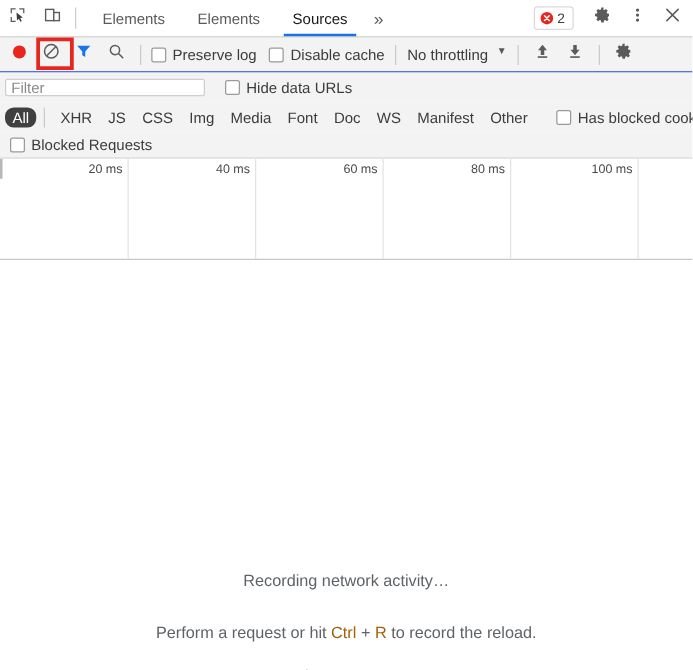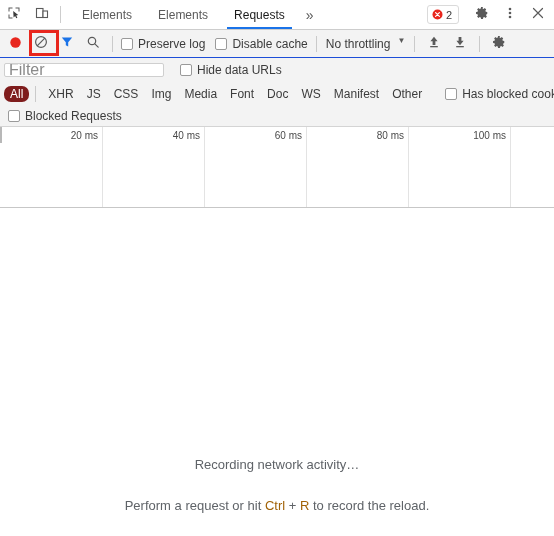--- a/index.html
+++ b/index.html
@@ -182,21 +182,21 @@
     background: #f3f3f3;
     padding: 0 4px;
   }
 
   .filter-input {
     width: 160px;
     height: 14px;
     border: 1px solid #cfcfcf;
     background: #fff;
     border-radius: 2px;
-    font-size: 16px;
+    font-size: 12px;
     font-family: "Liberation Sans", "DejaVu Sans", sans-serif;
     color: #3c3c3c;
     padding: 0 4px;
     outline: none;
   }
   .filter-input::placeholder { color: #8a8a8a; }
 
   
   .toolbar3 {
     height: 23px;
@@ -211,21 +211,21 @@
   .type-pill {
     font-size: 12px;
     color: #3c3c3c;
     padding: 1px 6px;
     border-radius: 7px;
     cursor: pointer;
     white-space: nowrap;
     line-height: 14px;
   }
   .type-pill.active {
-    background: #7f1d1d;
+    background: #404040;
     color: #ffffff;
   }
 
   
   .toolbar4 {
     height: 22px;
     min-height: 22px;
     display: flex;
     align-items: center;
     background: #f3f3f3;
@@ -342,21 +342,21 @@
     <div class="tb-sep"></div>
 
     <div class="tabs">
       <div class="tab">
         <span>Elements</span>
       </div>
       <div class="tab">
         <span>Elements</span>
       </div>
       <div class="tab active">
-        <span>Requests</span>
+        <span>Sources</span>
       </div>
       <div class="tab-more">
         <span>»</span>
       </div>
     </div>
 
     <div class="tabbar-right">
 
       <div class="error-badge">
         <span class="badge-dot">

